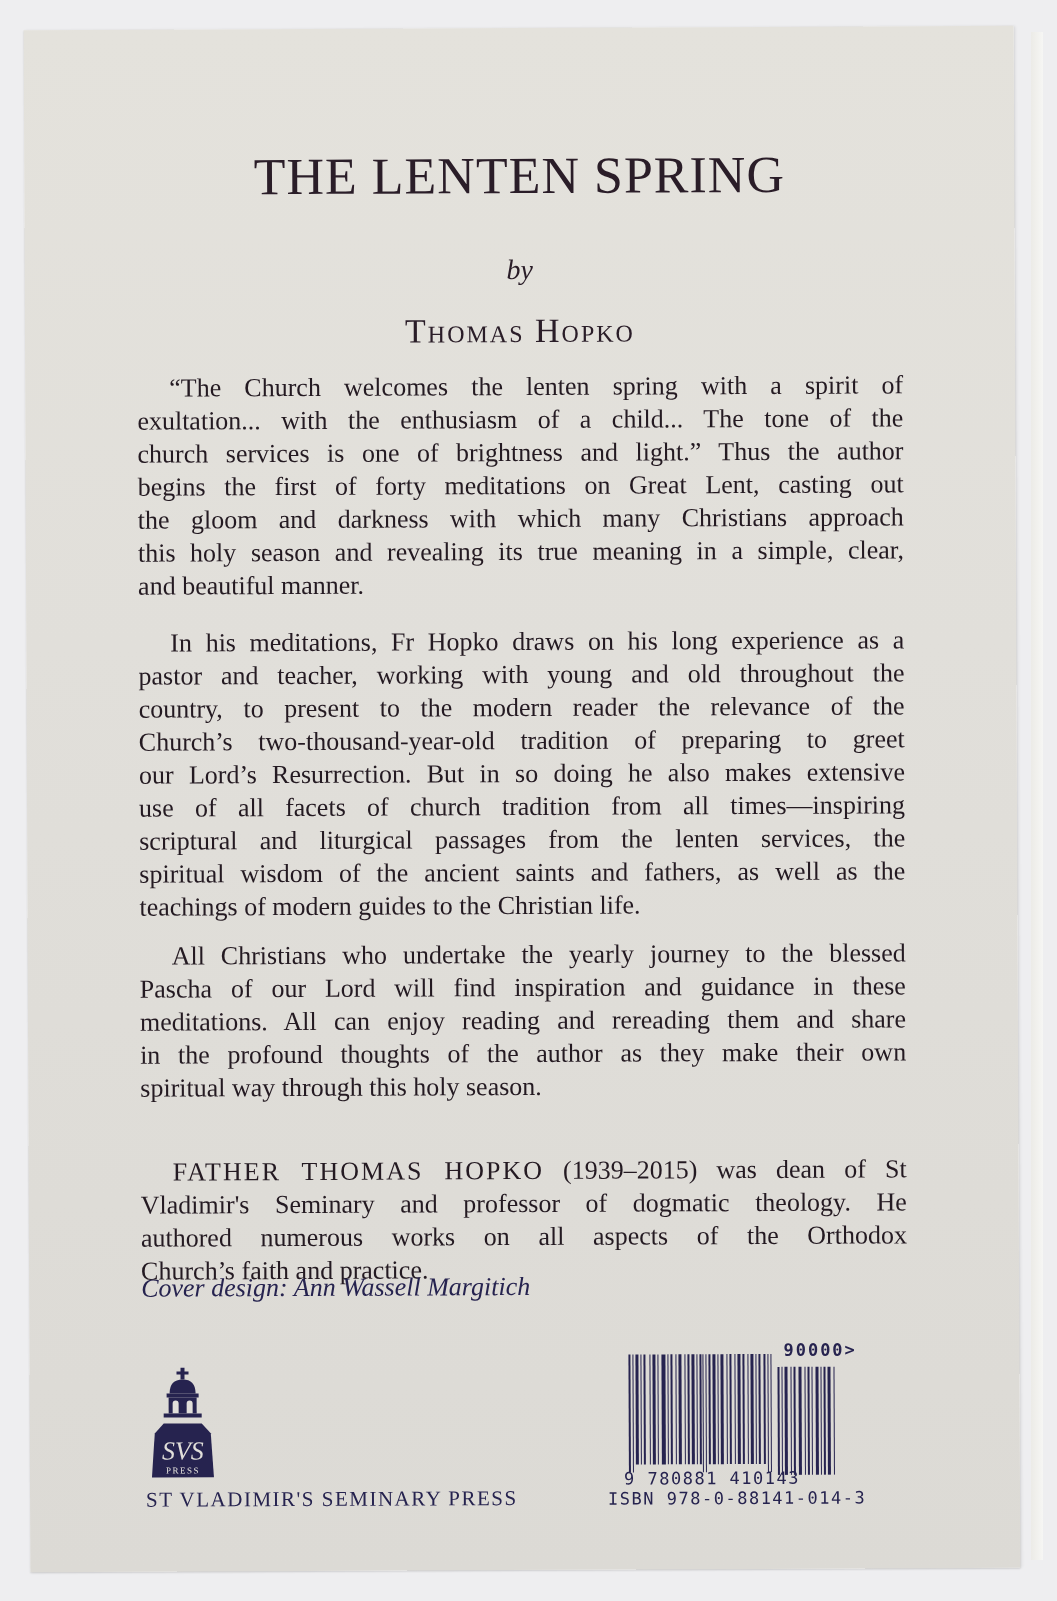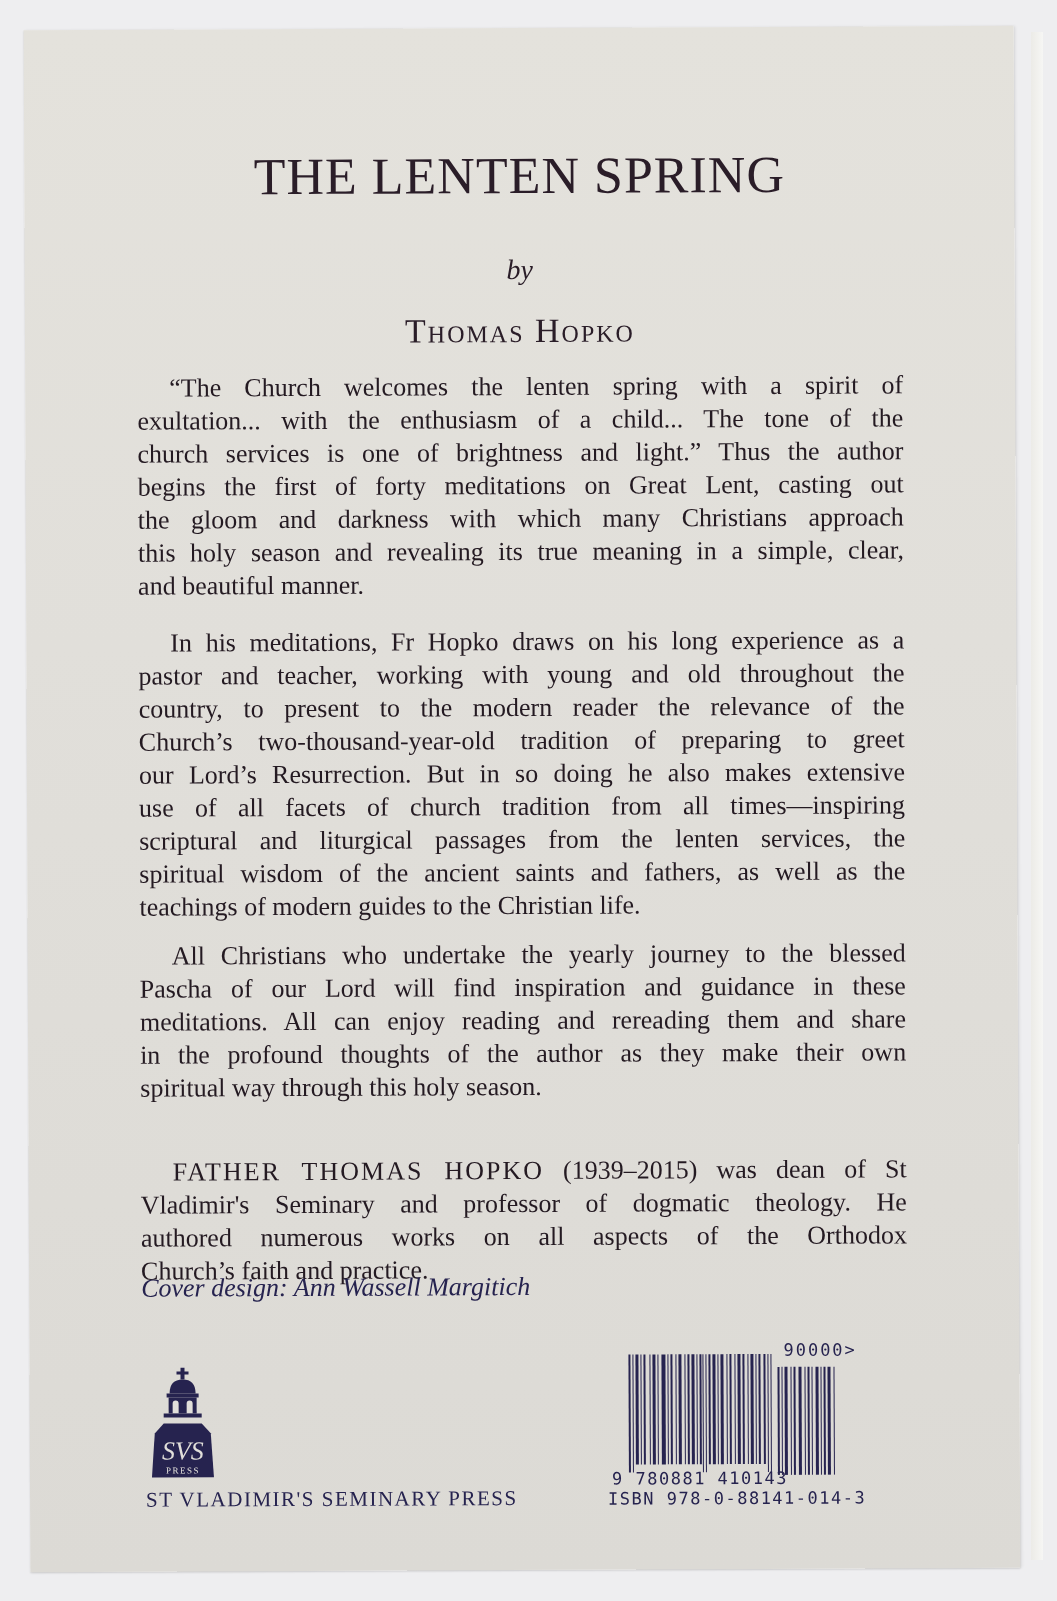--- a/index.html
+++ b/index.html
@@ -54,24 +54,24 @@
   }
   .publisher {
     position: absolute; left: 116px; top: 1458px;
     font-size: 21px; letter-spacing: 1.5px; color: #26234f;
   }
   .barcode-wrap {
     position: absolute; left: 578px; top: 1313px; width: 300px; height: 180px;
   }
   .addon-digits {
     position: absolute; left: 176px; top: 0; font-family: "DejaVu Sans Mono", monospace;
-    font-size: 17px; color: #26234f; letter-spacing: 2px;
+    font-size: 17px; color: #26234f; letter-spacing: 2px; font-weight: bold;
   }
   .main-digits {
-    position: absolute; left: 4px; top: 128px; font-family: "DejaVu Sans Mono", monospace;
+    position: absolute; left: 16px; top: 128px; font-family: "DejaVu Sans Mono", monospace;
     font-size: 17px; color: #26234f; letter-spacing: 1.5px;
   }
   .isbn {
     position: absolute; left: 0; top: 148px; font-family: "DejaVu Sans Mono", monospace;
     font-size: 17px; color: #26234f; letter-spacing: 1.5px;
   }
 </style>
 </head>
 <body>
 

